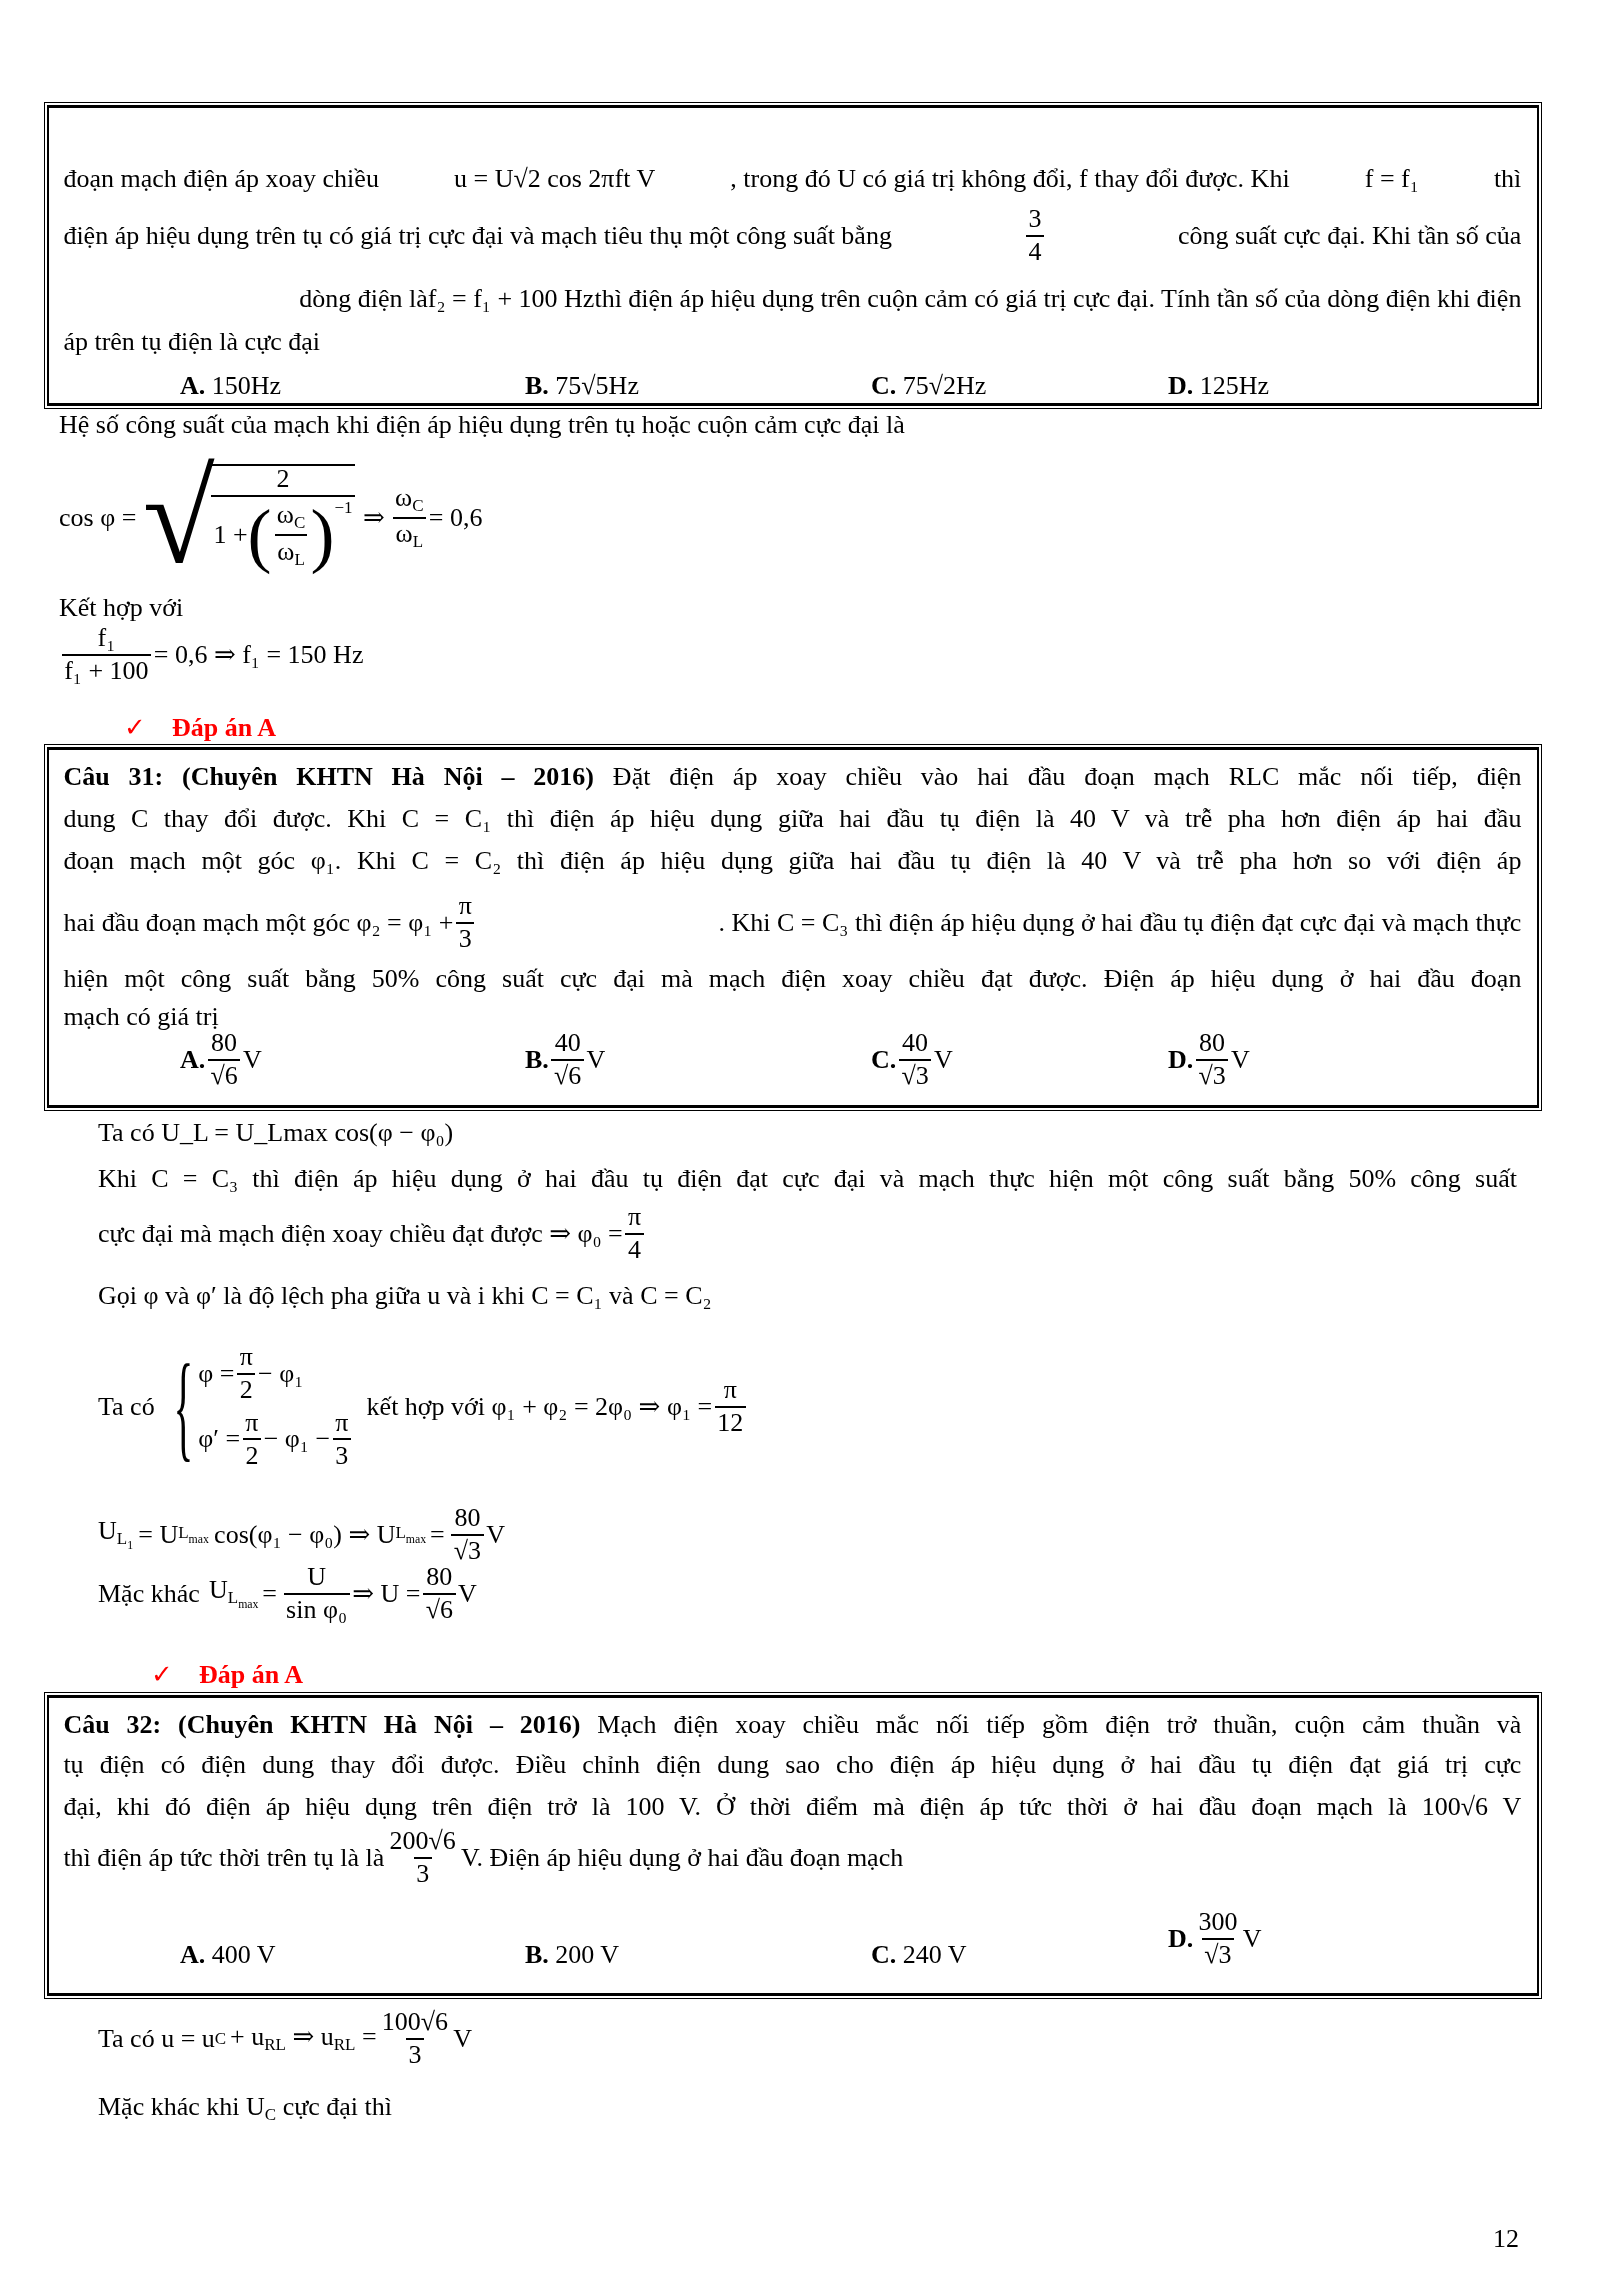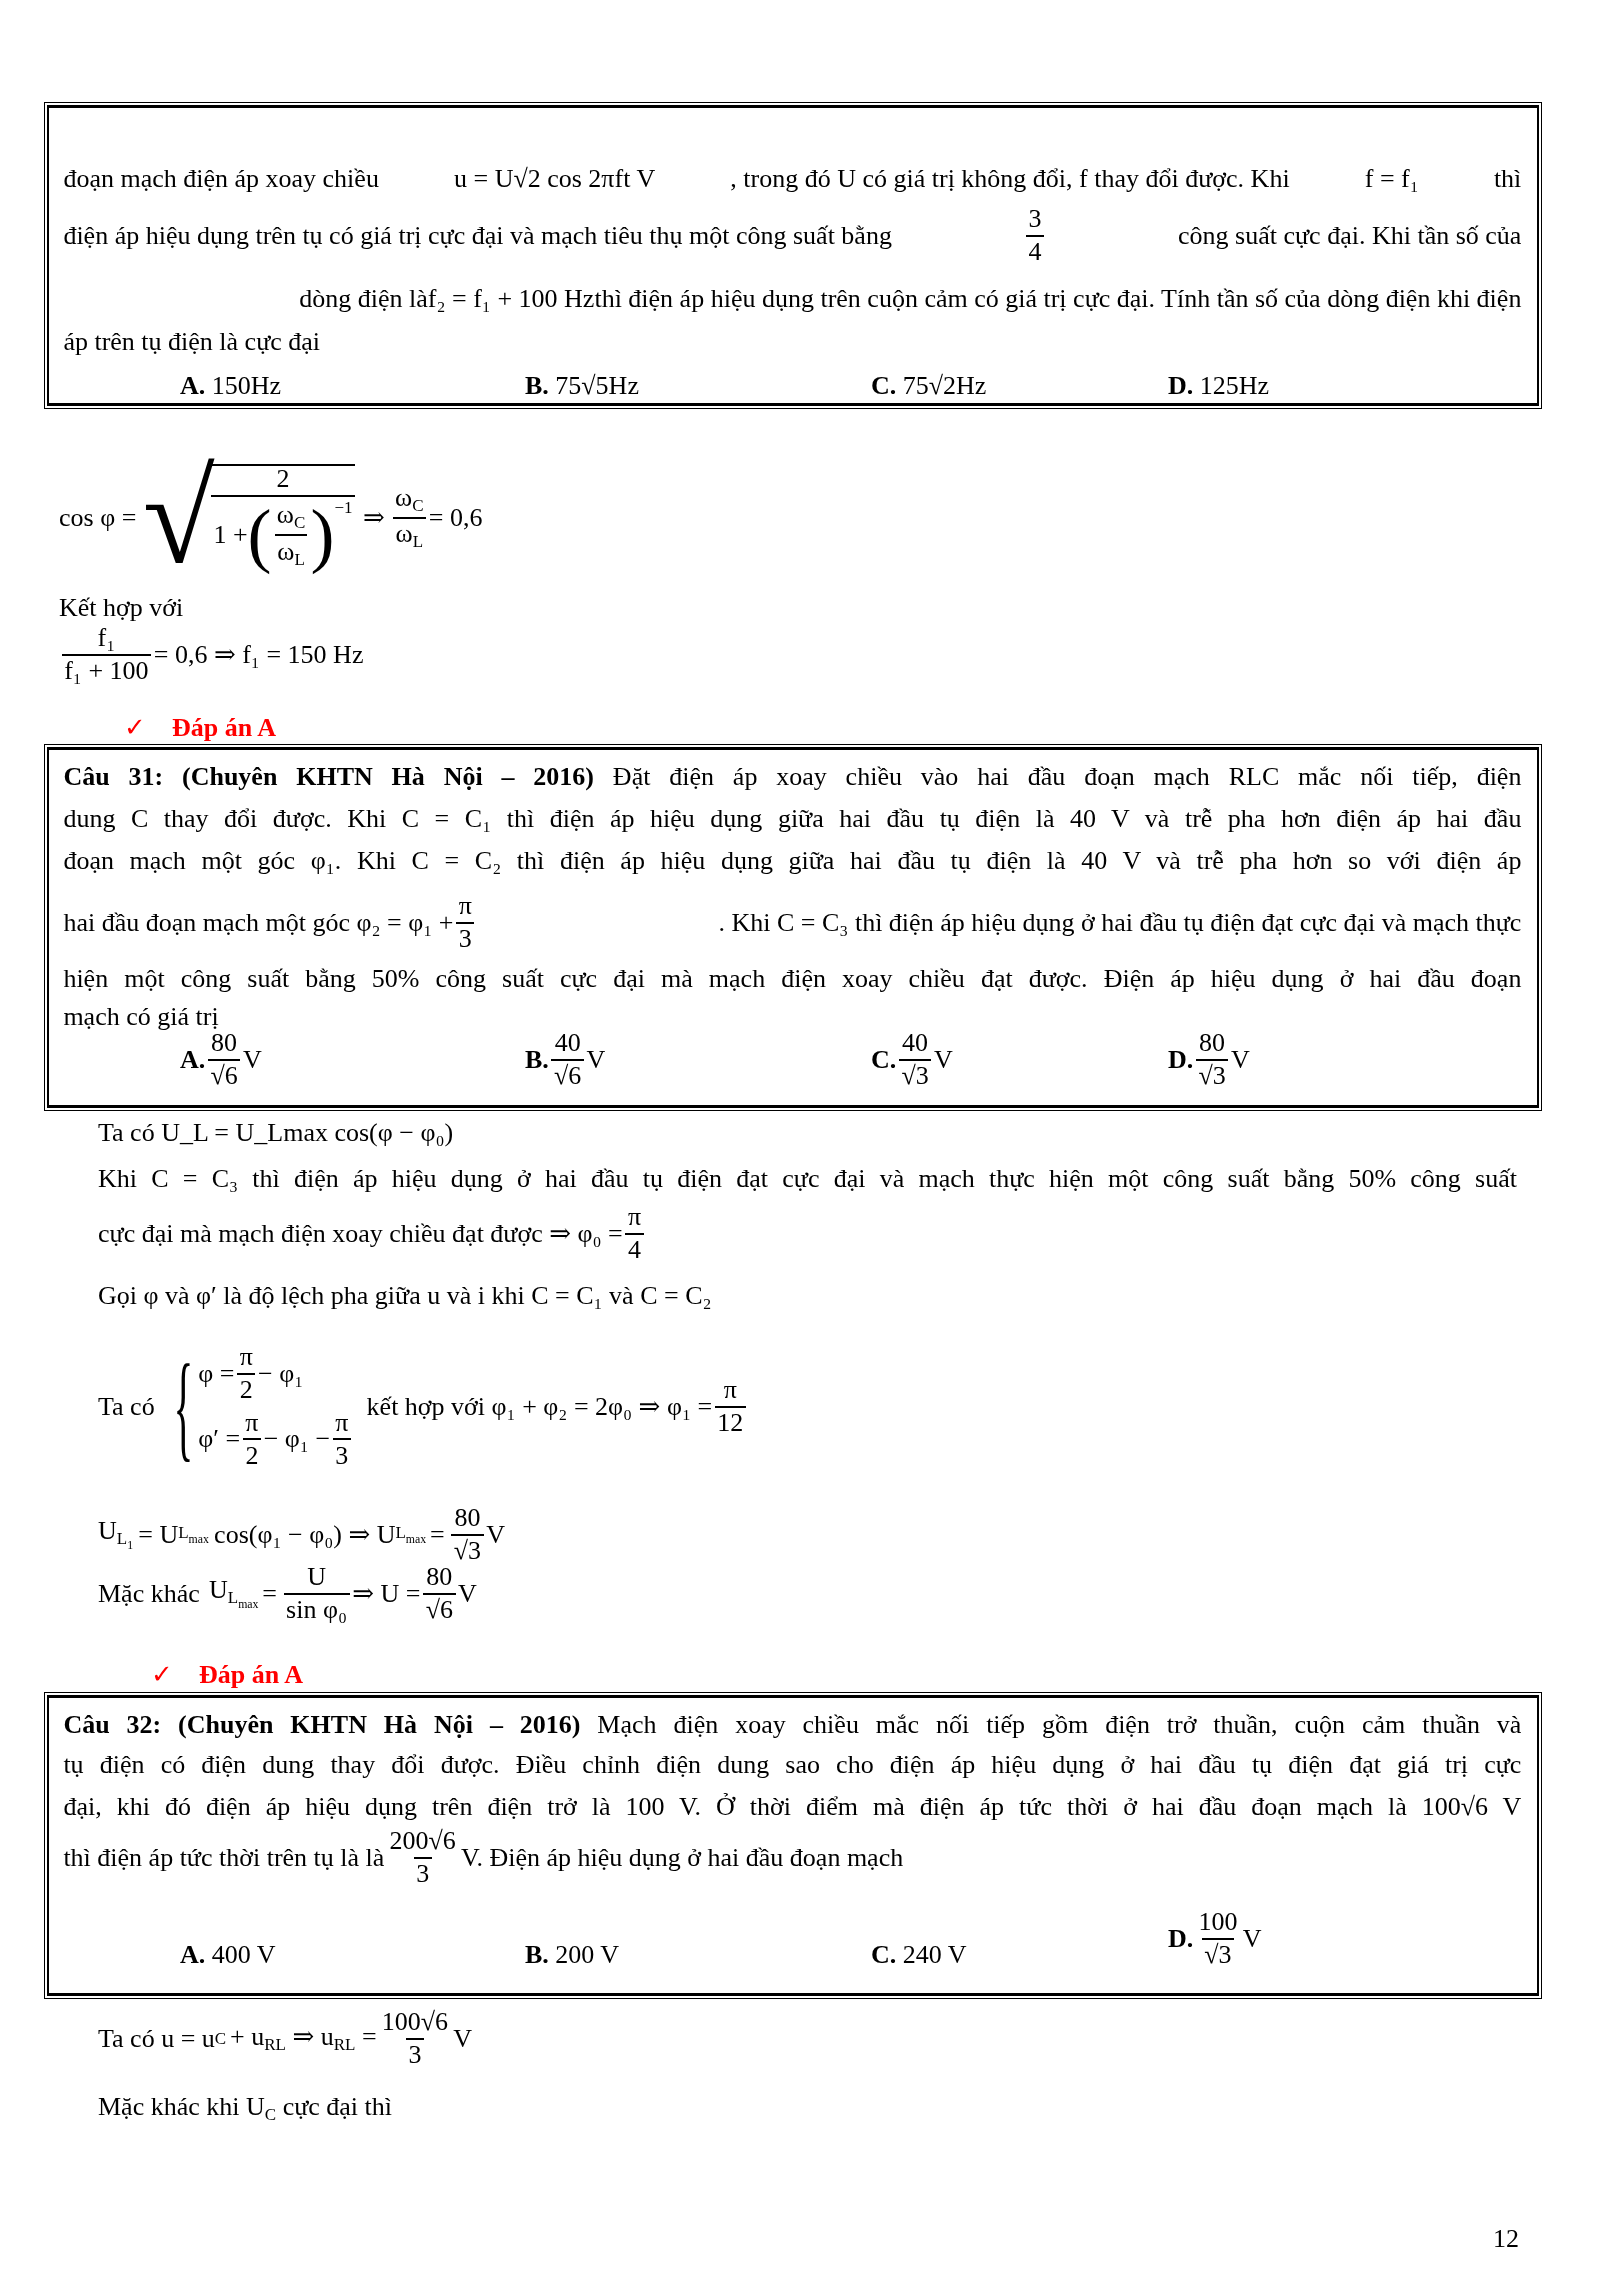--- a/index.html
+++ b/index.html
@@ -57,20 +57,23 @@
     </div>
     <div class="line" style="left:14.4px; top:221px;">
       <span>áp trên tụ điện là cực đại</span>
     </div>
     <div class="opt" style="left:131px; top:263px;"><span class="b">A.</span> <span>150Hz</span></div>
     <div class="opt" style="left:476px; top:263px;"><span class="b">B.</span> <span>75√5Hz</span></div>
     <div class="opt" style="left:822px; top:263px;"><span class="b">C.</span> <span>75√2Hz</span></div>
     <div class="opt" style="left:1119px; top:263px;"><span class="b">D.</span> <span>125Hz</span></div>
   </div>
 
+  <div class="line" style="left:59px; top:412px;">
+    <span>Hệ số công suất của mạch khi điện áp hiệu dụng trên tụ hoặc cuộn cảm cực đại là</span>
+  </div>
   <div class="line" style="left:59px; top:452px; display:flex; align-items:center; height:131px;">
     <span>cos φ =</span>
     <span style="font-size:131px; line-height:1; font-weight:100; margin-left:6.5px;">√</span>
     <span class="frac" style="border-top:2px solid #000; margin-left:-3.9px;">
       <span class="num">2</span>
       <span class="den" style="display:flex; align-items:center;">
         <span>1 +</span>
         <span class="paren-big">(</span>
         <span class="frac">
           <span class="num"><span>ω</span><sub>C</sub></span>
@@ -263,21 +266,21 @@
         <span class="den">3</span>
       </span>
       <span>V. Điện áp hiệu dụng ở hai đầu đoạn mạch</span>
     </div>
     <div class="opt" style="left:131px; top:242px;"><span class="b">A.</span> <span>400 V</span></div>
     <div class="opt" style="left:476px; top:242px;"><span class="b">B.</span> <span>200 V</span></div>
     <div class="opt" style="left:822px; top:242px;"><span class="b">C.</span> <span>240 V</span></div>
     <div class="opt" style="left:1119px; top:211px; display:flex; align-items:center;">
       <span class="b">D.</span>
       <span class="frac">
-          <span class="num">100</span>
+          <span class="num">300</span>
           <span class="den">√<span>3</span></span>
         </span>
       <span>V</span>
     </div>
   </div>
 
   <div class="line" style="left:98px; top:2009px; display:flex; align-items:center;">
     <span>Ta có  u = u</span>
       <sub>C</sub>
     <span style="margin-left:3.9px;">+ u<sub>RL</sub> ⇒ u<sub>RL</sub> =</span>

